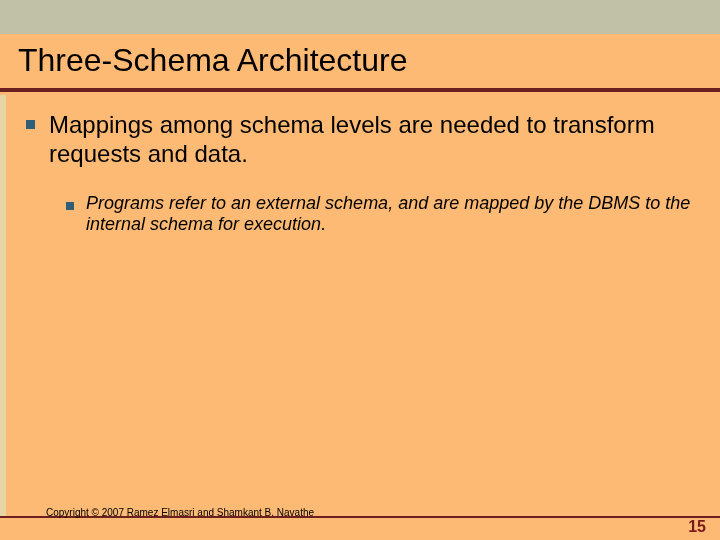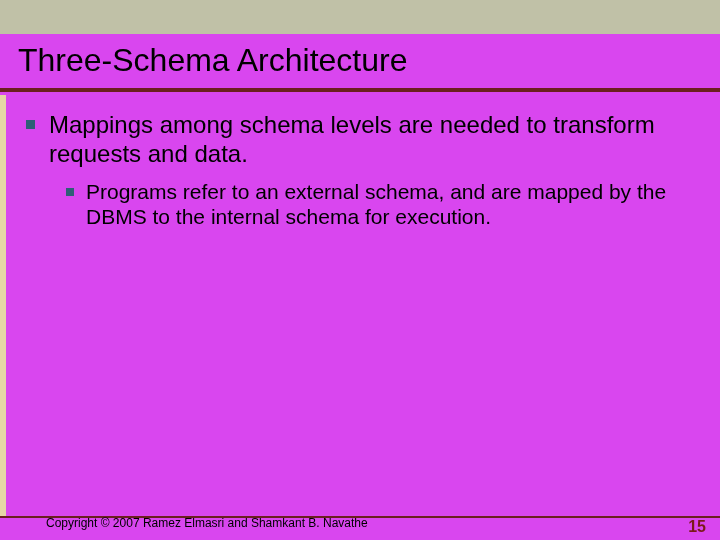--- a/index.html
+++ b/index.html
@@ -1,21 +1,21 @@
 <!DOCTYPE html>
 <html><head>
 <meta charset="utf-8">
 <style>
   * { margin: 0; padding: 0; box-sizing: border-box; }
   html, body { width: 720px; height: 540px; font-family: Arial, Helvetica, sans-serif; background: #fff; }
   .slide {
     width: 720px;
     height: 540px;
     position: relative;
-    background: #d946ef;
+    background: #fdba74;
   }
   .top-band {
     position: absolute;
     top: 0; left: 0; right: 0;
     height: 34px;
     background: #c0c1a7;
   }
   .title-area {
     position: absolute;
     top: 42px;
@@ -45,21 +45,21 @@
   }
   .content {
     position: absolute;
     top: 110px;
     left: 26px;
     right: 26px;
   }
   .bullet-row {
     display: flex;
     align-items: flex-start;
-    margin-bottom: 10px;
+    margin-bottom: 24px;
   }
   .bullet-sq {
     width: 9px;
     height: 9px;
     background: #2f5f77;
     flex: 0 0 9px;
     margin-top: 10px;
     margin-right: 14px;
   }
   .bullet-sq.small {
@@ -72,37 +72,38 @@
   .lvl1-text {
     font-size: 24px;
     line-height: 1.22;
     color: #000;
   }
   .sub-list {
     margin-left: 40px;
     margin-top: 4px;
   }
   .lvl2-text {
-    font-size: 21px;
+    font-size: 18px;
     line-height: 1.22;
     color: #000;
+    font-style: italic;
   }
   .sub-list .bullet-row { margin-bottom: 4px; }
   .footer-line {
     position: absolute;
     left: 0; right: 0;
     bottom: 22px;
     height: 2px;
     background: #6b1f1f;
   }
   .copyright {
     position: absolute;
-    bottom: 10px;
+    bottom: 22px;
     left: 46px;
-    font-size: 12px;
+    font-size: 10px;
     color: #000;
   }
   .pagenum {
     position: absolute;
     bottom: 4px;
     right: 14px;
     font-size: 16px;
     font-weight: bold;
     color: #7a1a1a;
   }

